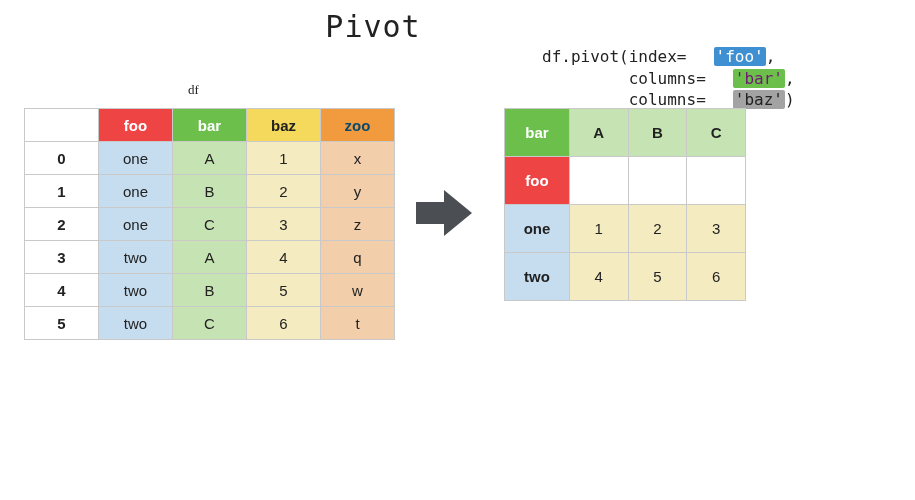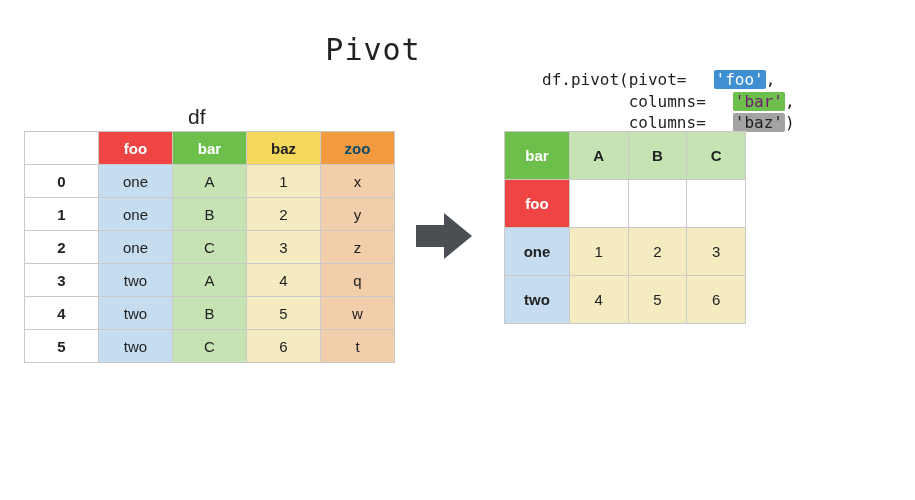--- a/index.html
+++ b/index.html
@@ -6,41 +6,41 @@
   html, body {
     margin: 0; padding: 0;
     width: 915px; height: 500px;
     font-family: -apple-system, "Helvetica Neue", Arial, sans-serif;
     background: #fff;
     color: #222;
   }
   .canvas {
     position: relative;
     width: 746px; height: 500px;
-    padding-top: 32px;
+    padding-top: 9px;
   }
   .title {
     text-align: center;
     font-family: ui-monospace, "SF Mono", Menlo, Consolas, monospace;
     font-size: 30px;
     letter-spacing: 1px;
   }
 
   .stage {
     position: relative;
     margin-top: 20px;
     height: 380px;
   }
 
   
   .left-label {
     position: absolute;
     left: 188px; top: 18px;
-    font-family: Liberation Sans, sans-serif;
-    font-size: 21px;
+    font-family: Liberation Serif, serif;
+    font-size: 13px;
   }
   .left-table {
     position: absolute;
     left: 24px; top: 44px;
     border-collapse: collapse;
     font-size: 15px;
   }
   .left-table td, .left-table th {
     border: 1px solid #c9c9c9;
     width: 74px;
@@ -115,21 +115,21 @@
 </style>
 </head>
 <body>
 
 <div class="canvas">
 
   <div class="title">Pivot</div>
 
   <div class="stage">
 
-    <div class="code"><span>df.pivot(</span><span>pivot=</span><span class="hl hl-blue">'foo'</span><span>,</span>
+    <div class="code"><span>df.pivot(</span><span>index=</span><span class="hl hl-blue">'foo'</span><span>,</span>
 <span>         </span><span>columns=</span><span class="hl hl-green">'bar'</span><span>,</span>
 <span>         </span><span>columns=</span><span class="hl hl-yellow">'baz'</span><span>)</span></div>
 
     <div class="left-label">df</div>
 
     <table class="left-table">
       <tbody>
           <tr>
         <th class="idx"></th>
         <th class="hdr c-blue-h">foo</th>

